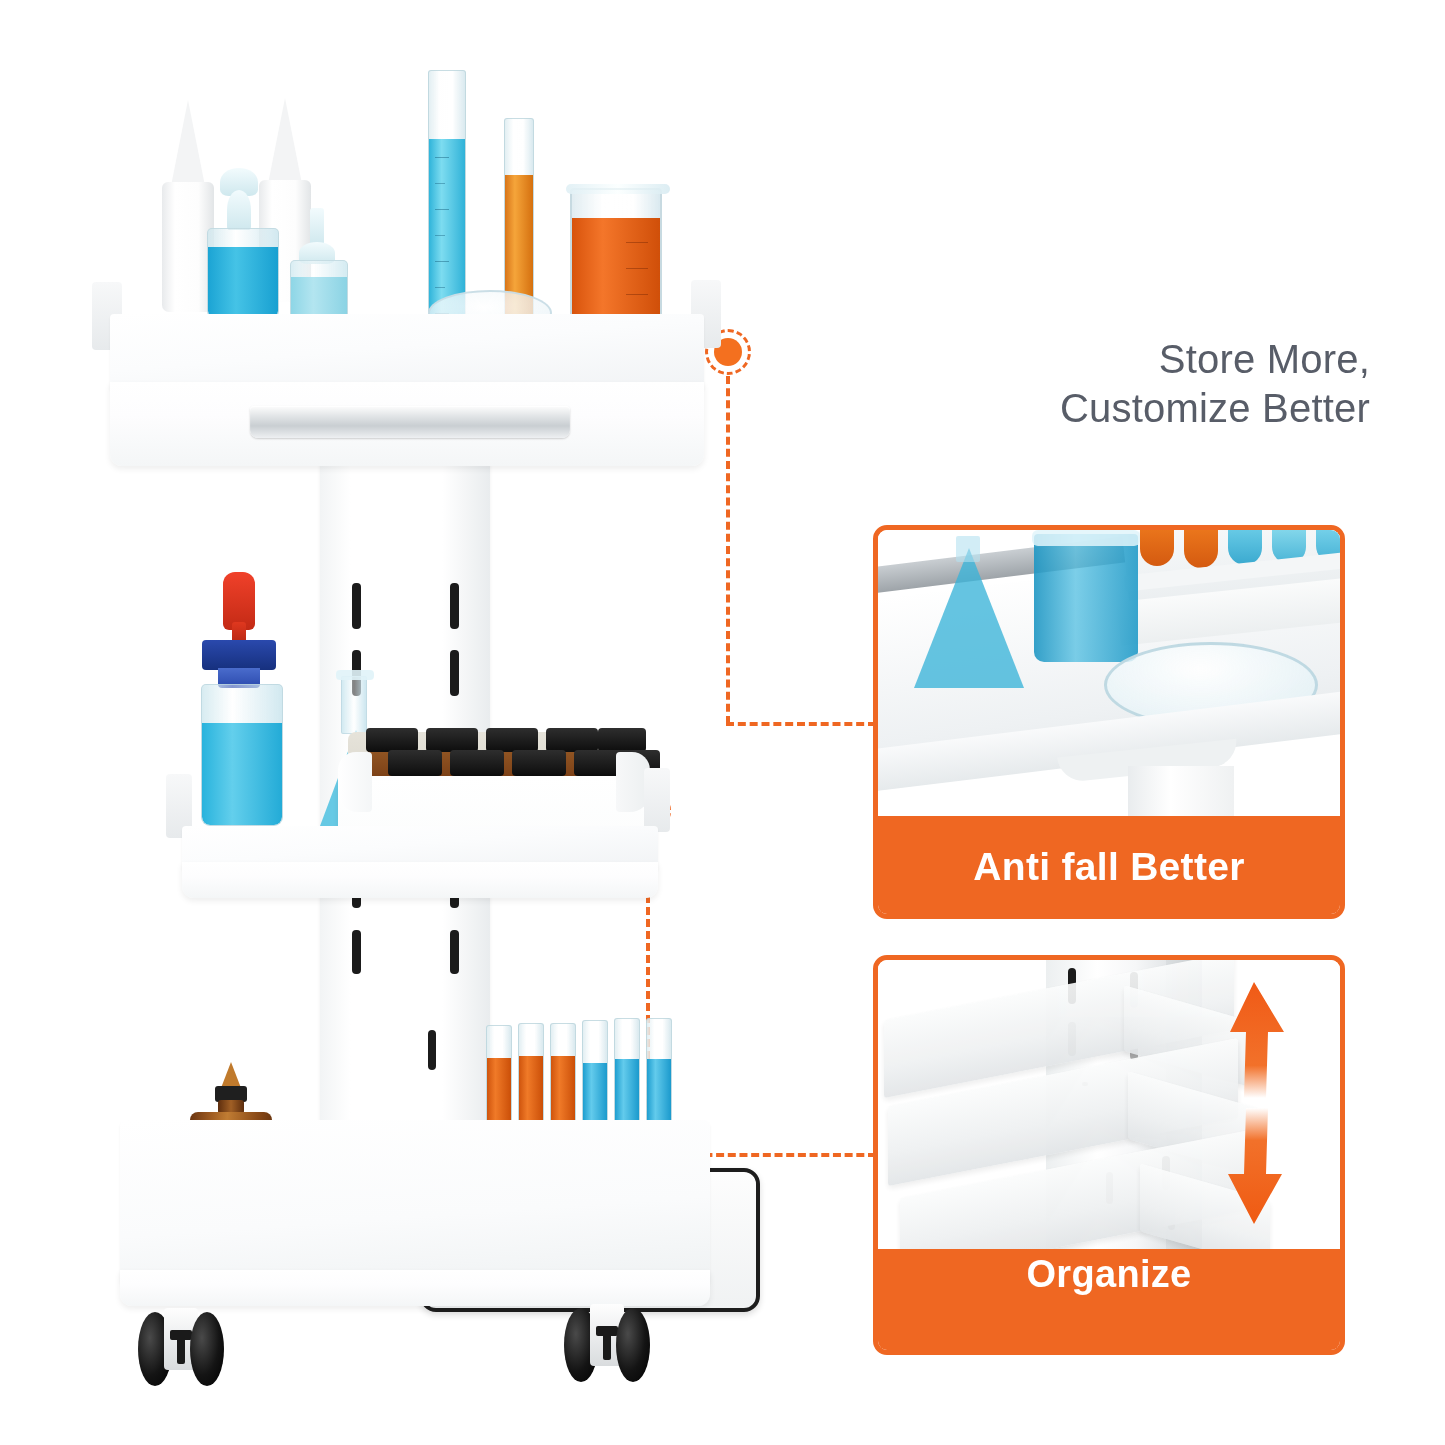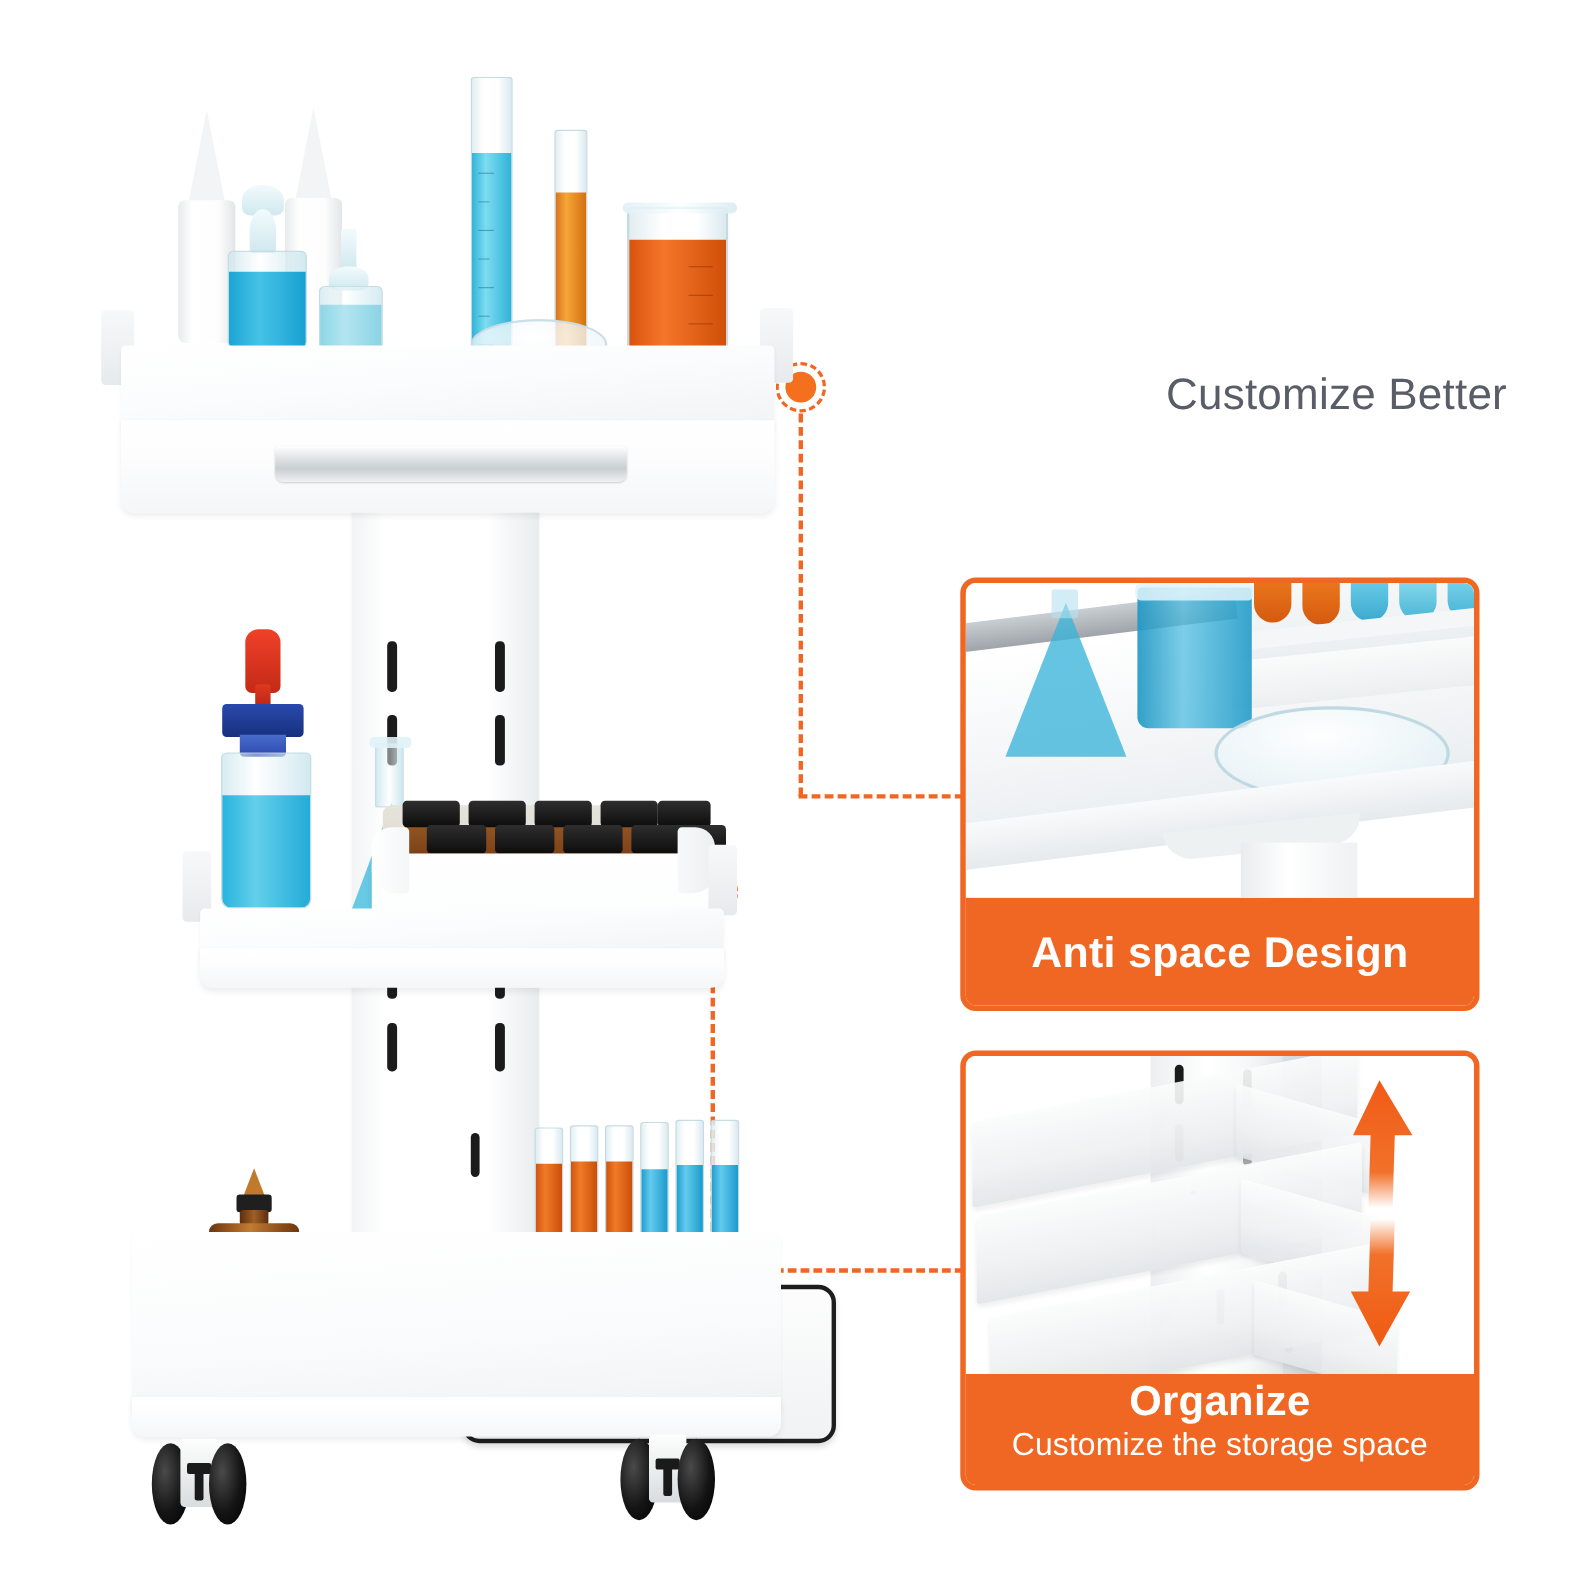--- a/index.html
+++ b/index.html
@@ -248,20 +248,21 @@
     border-radius:3px;
   }
 </style>
 </head>
 <body>
 
 <div class="stage">
 
 
   <div id="subtitle-block">
+    <div class="subtitle-line">Store More,</div>
     <div class="subtitle-line">Customize Better</div>
   </div>
 
   <div class="conn-dot" id="dot-top">
     <div class="ring"></div>
     <div class="core"></div>
   </div>
   <div class="conn-line conn-v" style="left:726px; top:376px; height:348px;"></div>
   <div class="conn-line conn-h" style="left:726px; top:722px; width:150px;"></div>
 
@@ -297,21 +298,21 @@
       <div style="position:absolute;left:154px;top:0px;width:108px;height:16px;background:rgba(225,245,250,.85);border-radius:6px;"></div>
 
       <div style="position:absolute;left:226px;top:112px;width:214px;height:86px;border-radius:50%;background:radial-gradient(ellipse at 45% 30%,rgba(255,255,255,.9),rgba(219,238,244,.72));border:3px solid rgba(186,214,224,.9);"></div>
 
       <div style="position:absolute;left:-20px;top:188px;width:540px;height:42px;background:linear-gradient(180deg,#f9fafb,#e6eaec);transform:rotate(-7deg);border-radius:0 0 8px 8px;"></div>
       <div style="position:absolute;left:180px;top:218px;width:180px;height:26px;background:#eef1f2;border-radius:0 0 40px 40px;transform:rotate(-6deg);"></div>
 
       <div style="position:absolute;left:250px;top:236px;width:106px;height:60px;background:linear-gradient(90deg,#e9ecee,#ffffff 40%,#eff1f2);"></div>
     </div>
     <div class="panel-caption">
-      <div class="caption-main">Anti space Design</div>
+      <div class="caption-main">Anti fall Better</div>
     </div>
   </div>
 
   <div class="feature-panel" id="panel-removable">
     <div class="panel-photo">
 
       <div class="ghost-col" style="left:168px;top:-6px;width:128px;height:300px;"></div>
       <div class="ghost-col" style="left:288px;top:-6px;width:36px;height:300px;background:linear-gradient(90deg,#dadee0,#c9ced1);"></div>
       <div class="slot" style="left:190px;top:8px;width:8px;height:36px;"></div>
       <div class="slot" style="left:252px;top:12px;width:8px;height:36px;"></div>
@@ -343,21 +344,20 @@
             <stop offset="28%" stop-color="#f2712a"></stop>
             <stop offset="100%" stop-color="#ef5a12"></stop>
           </linearGradient>
         </defs>
         <path d="M40 4 L70 54 L54 54 L52 120 L30 120 L32 54 L16 54 Z" fill="url(#agUp)"></path>
         <path d="M40 246 L14 196 L30 196 L32 130 L54 130 L52 196 L68 196 Z" fill="url(#agDn)"></path>
       </svg>
     </div>
     <div class="panel-caption">
       <div class="caption-main">Organize</div>
-      <div class="caption-sub">Customize the storage space</div>
     </div>
   </div>
 
   <div id="cart">
 
     <div class="column" style="left:240px;top:360px;width:170px;height:440px;">
       <div class="slot" style="left:32px;top:163px;width:9px;height:46px;"></div>
       <div class="slot" style="left:130px;top:163px;width:9px;height:46px;"></div>
       <div class="slot" style="left:32px;top:230px;width:9px;height:46px;"></div>
       <div class="slot" style="left:130px;top:230px;width:9px;height:46px;"></div>

